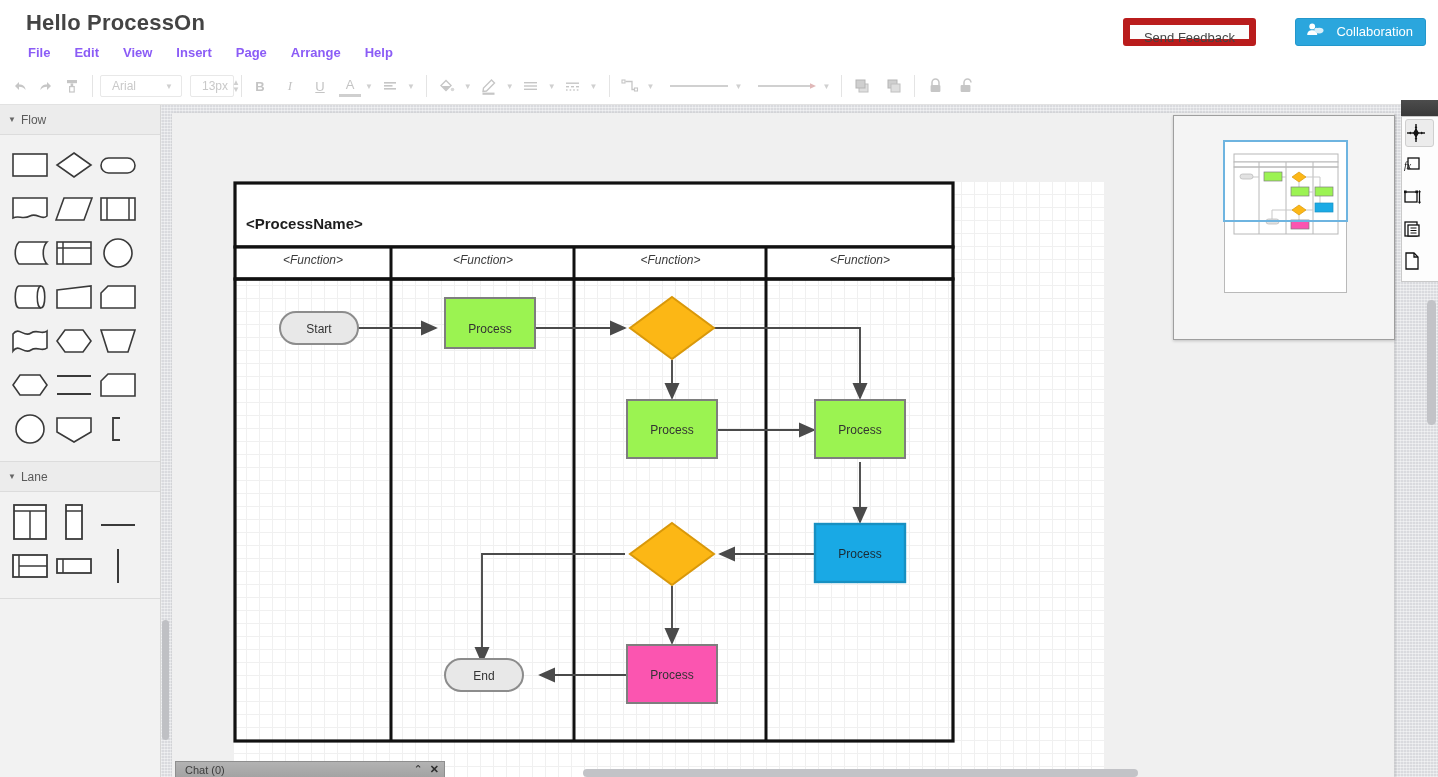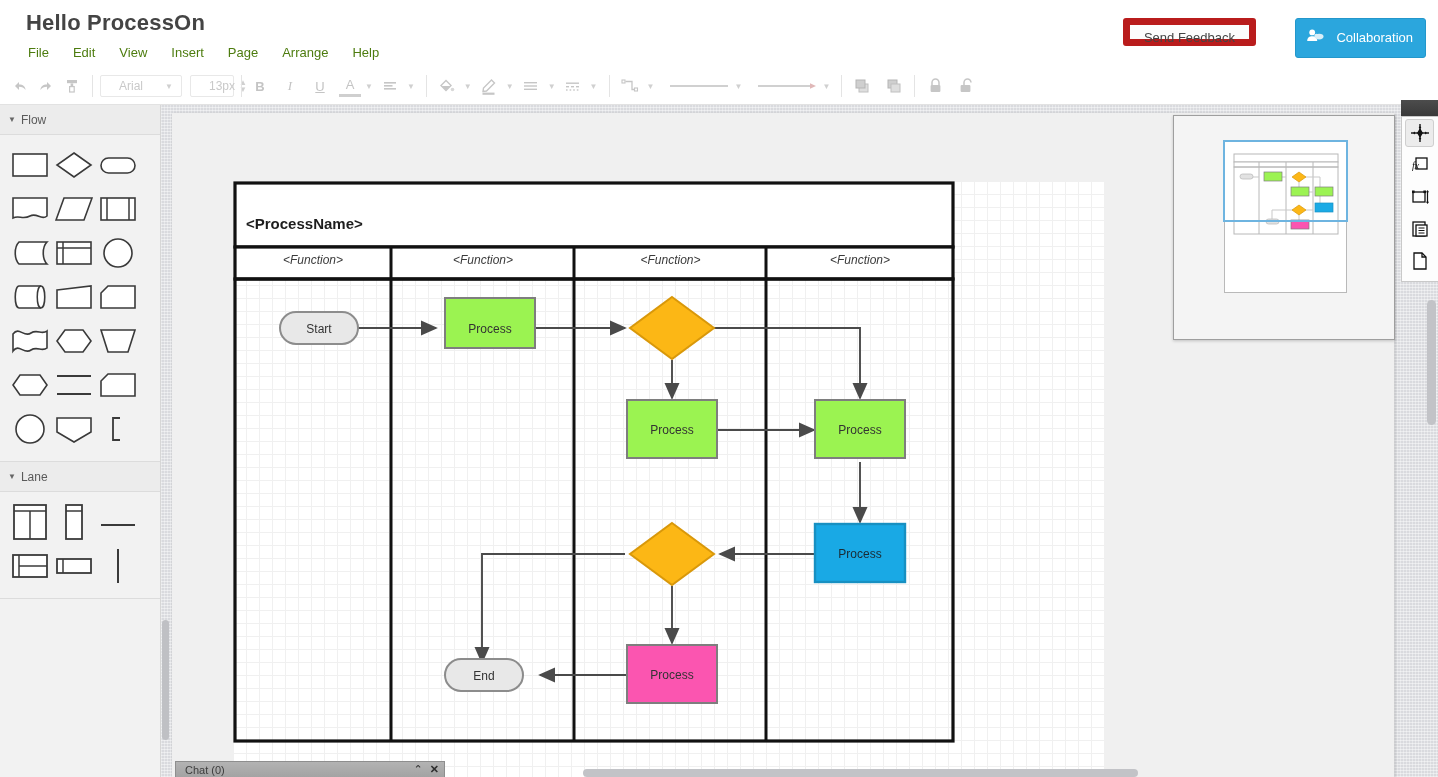--- a/index.html
+++ b/index.html
@@ -20,33 +20,33 @@
   .doc-title {
     position: absolute; left: 26px; top: 10px;
     font-size: 22px; color: #444; font-weight: 700;
     letter-spacing: .2px;
   }
   .menubar {
     position: absolute; left: 26px; top: 42px;
     display: flex; gap: 0px;
   }
   .menu-item {
-    font-size: 13px; color: #4d7c0f; padding: 3px 12px; cursor: default;
+    font-size: 13px; color: #8b5cf6; padding: 3px 12px; cursor: default; font-weight: bold;
   }
   .menu-item:first-child { padding-left: 2px; }
 
   .btn-feedback {
     position: absolute; right: 182px; top: 18px;
     height: 28px; padding: 0 14px;
     border: 7px solid #b91c1c; background: #fcfcfc; border-radius: 3px;
     font-size: 13px; color: #444; line-height: 26px; cursor: pointer;
   }
   .btn-collab {
     position: absolute; right: 12px; top: 18px;
-    height: 40px; padding: 0 12px 0 10px;
+    height: 28px; padding: 0 12px 0 10px;
     background: #2ba6dd; border: 1px solid #2397cb; border-radius: 3px;
     font-size: 13px; color: #ffffff; line-height: 26px; cursor: pointer;
     display: flex; align-items: center; gap: 12px;
   }
 
   
   .toolbar {
     position: absolute; left: 0; top: 68px; width: 1438px; height: 37px;
     background: #ffffff; border-bottom: 1px solid #e2e2e2;
     display: flex; align-items: center;
@@ -54,21 +54,21 @@
   .tb-group { display: flex; align-items: center; height: 26px; padding: 0 7px; }
   .tb-sep { width: 1px; height: 22px; background: #e4e4e4; }
   .tb-btn {
     width: 26px; height: 26px; display: flex; align-items: center; justify-content: center;
     color: #c6c6c6; cursor: default; border-radius: 2px;
   }
   .tb-caret { font-size: 8px; color: #d0d0d0; padding: 0 4px; }
   .tb-field {
     height: 22px; border: 1px solid #e8e8e8; background: #fff;
     font-size: 12px; color: #c9c9c9; display: flex; align-items: center;
-    padding: 0 4px 0 18px; border-radius: 2px;
+    padding: 0 4px 0 11px; border-radius: 2px;
   }
   .tb-font { width: 82px; justify-content: space-between; }
   .tb-size { width: 44px; justify-content: space-between; }
   .tb-textbtn {
     width: 22px; height: 22px; display:flex; align-items:center; justify-content:center;
     font-size: 13px; color: #c4c4c4;
   }
   .underline-swatch { border-bottom: 3px solid #cfcfcf; padding-bottom: 0px; line-height: 12px;}
 
   
@@ -140,21 +140,21 @@
     border: 2px solid #6eb4e0; background: rgba(255,255,255,0.01);
     cursor: move;
   }
 
   
   .rail {
     position: absolute; right: 0; top: 116px; width: 37px; height: 166px;
     background: #fdfdfd; border: 1px solid #c9c9c9; border-right: none;
   }
   .rail-btn {
-    width: 35px; height: 32px; display:flex; align-items:center; justify-content:center;
+    width: 35px; height: 32px; display:flex; align-items:center; 
     color:#6d28d9; cursor: pointer;
   }
   .rail-btn.active { background: #ececec; border: 1px solid #cfcfcf; border-radius:3px; width:29px; margin:2px 3px; height:28px;}
   .rail-topcap {
     position: absolute; right: 0; top: 100px; width: 37px; height: 16px;
     background: linear-gradient(to bottom,#4c4c4c,#3a3a3a);
   }
 
   
   .chatbar {

